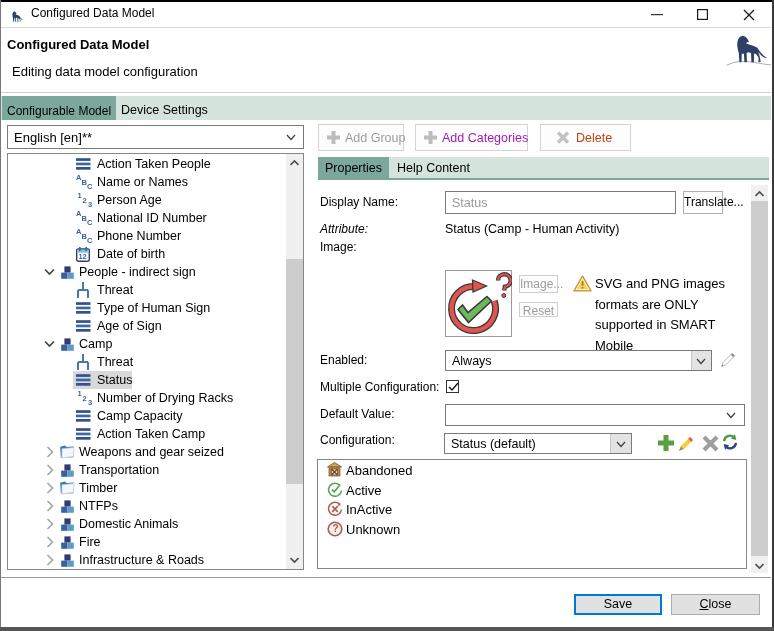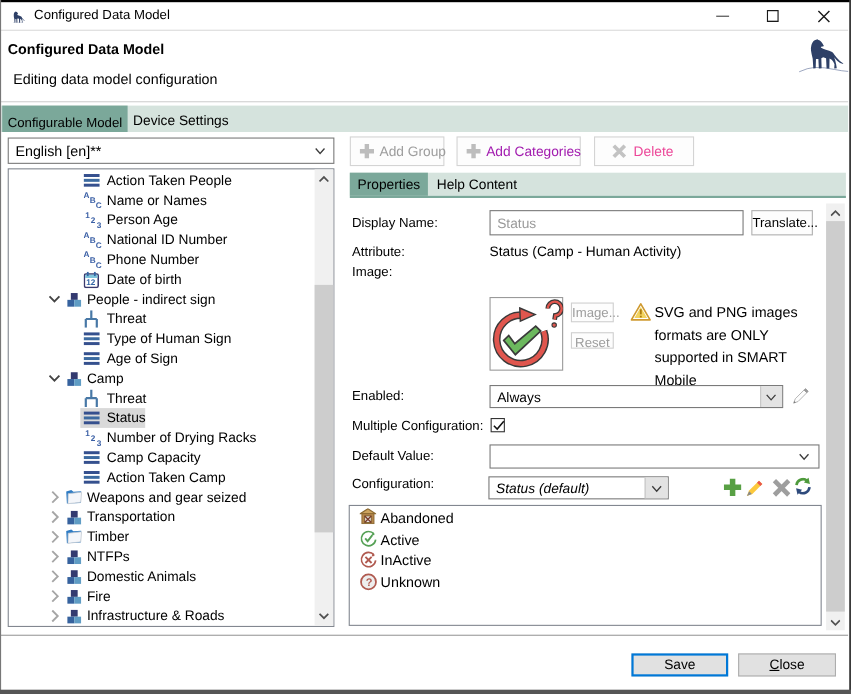--- a/index.html
+++ b/index.html
@@ -313,35 +313,35 @@
 <div class="dbtn" style="left:415px;top:124px;width:113px;height:27px;"></div>
 <svg class="abs" style="left:424px;top:131px" width="13" height="13">
       <path d="M6.5,0 V13 M0,6.5 H13" stroke="#bdbdbd" stroke-width="4"></path>
     </svg>
 <div class="abs" style="left:442px;top:131px;font-size:12.5px;color:#a21caf;">Add Categories</div>
 
 <div class="dbtn" style="left:540px;top:124px;width:91px;height:27px;"></div>
 <svg class="abs" style="left:556px;top:131px" width="14" height="13">
       <path d="M2,1.5 L12,11.5 M12,1.5 L2,11.5" stroke="#c3c3c3" stroke-width="3.4"></path>
     </svg>
-<div class="abs" style="left:576px;top:131px;font-size:12.5px;color:#ec4899;">Delete</div>
+<div class="abs" style="left:576px;top:131px;font-size:12.5px;color:#c2410c;">Delete</div>
 
 <div class="abs" style="left:318px;top:157px;width:451px;height:21px;background:#d5e3dd;"></div>
 <div class="abs" style="left:318px;top:157px;width:71px;height:21px;background:#7ba89a;"></div>
 <div class="abs" style="left:318px;top:178px;width:451px;height:2px;background:#7ba89a;"></div>
 <div class="abs" style="left:325px;top:161px;font-size:12.5px;">Properties</div>
 <div class="abs" style="left:397px;top:161px;font-size:12.5px;">Help Content</div>
 
 <div class="lbl" style="left:320px;top:196px;">Display Name:</div>
 <div class="combo" style="left:445px;top:191px;width:231px;height:23px;">
       <span class="ctext" style="color:#9a9a9a;">Status</span>
     </div>
-<div class="btn" style="left:683px;top:191px;width:56px;height:23px;line-height:21px;border-color:#b0b0b0;background:#fdfdfd;font-size:12px;">Translate...</div>
-
-<div class="lbl" style="left:320px;top:223px;">Attribute:</div>
+<div class="btn" style="left:683px;top:191px;width:40px;height:23px;line-height:21px;border-color:#b0b0b0;background:#fdfdfd;font-size:12px;">Translate...</div>
+
+<div class="lbl" style="left:320px;top:223px;font-style:italic;">Attribute:</div>
 <div class="abs" style="left:445px;top:222px;font-size:12.5px;">Status (Camp - Human Activity)</div>
 
 <div class="lbl" style="left:320px;top:241px;">Image:</div>
 
 <div class="abs" style="left:445px;top:270px;width:67px;height:67px;border:1px solid #9a9a9a;"></div>
 <svg class="abs" style="left:445px;top:270px" width="67" height="67" viewBox="0 0 67 67">
   <path d="M 49.2,31.0 A 22 22 0 1 1 30.4,16.6" fill="none" stroke="#3a3a3a" stroke-width="7"></path>
   <path d="M 49.2,31.0 A 22 22 0 1 1 30.4,16.6" fill="none" stroke="#e0564e" stroke-width="4.4"></path>
   <path d="M27.5,10 L41.5,16 L28,22 Z" fill="#e0564e" stroke="#3a3a3a" stroke-width="1.3"></path>
   <path d="M13,39.5 L17.5,35 L23,42.5 L42,26.5 L46.5,31 L23.5,52.5 Z" fill="#6cb85e" stroke="#3a3a3a" stroke-width="1.6"></path>
@@ -382,21 +382,21 @@
     </svg>
 
 <div class="lbl" style="left:320px;top:408px;">Default Value:</div>
 <div class="combo" style="left:445px;top:404px;width:300px;height:22px;">
   <svg class="chev" style="right:8px;top:6px" width="10" height="9">
         <path d="M1,2 L5,6.5 L9,2" fill="none" stroke="#3c3c3c" stroke-width="1.2"></path>
       </svg>
 </div>
 
 <div class="lbl" style="left:320px;top:434px;">Configuration:</div>
-<div class="combo" style="left:444px;top:433px;width:164px;height:21px;font-style:italic;">
+<div class="combo" style="left:444px;top:433px;width:188px;height:21px;">
   <span class="ctext">Status (default)</span>
   <div class="abs" style="right:0;top:0;width:21px;height:19px;background:#e3e3e3;border-left:1px solid #c5c5c5;"></div>
   <svg class="chev" style="right:5px;top:6px" width="10" height="9">
         <path d="M1,2 L5,6.5 L9,2" fill="none" stroke="#3c3c3c" stroke-width="1.2"></path>
       </svg>
 </div>
 <svg class="abs" style="left:658px;top:435px" width="16" height="16">
       <path d="M8,0 V16 M0,8 H16" stroke="#58a044" stroke-width="5"></path>
     </svg>
 <svg class="abs" style="left:678px;top:434px" width="18" height="18" viewBox="0 0 18 18">

